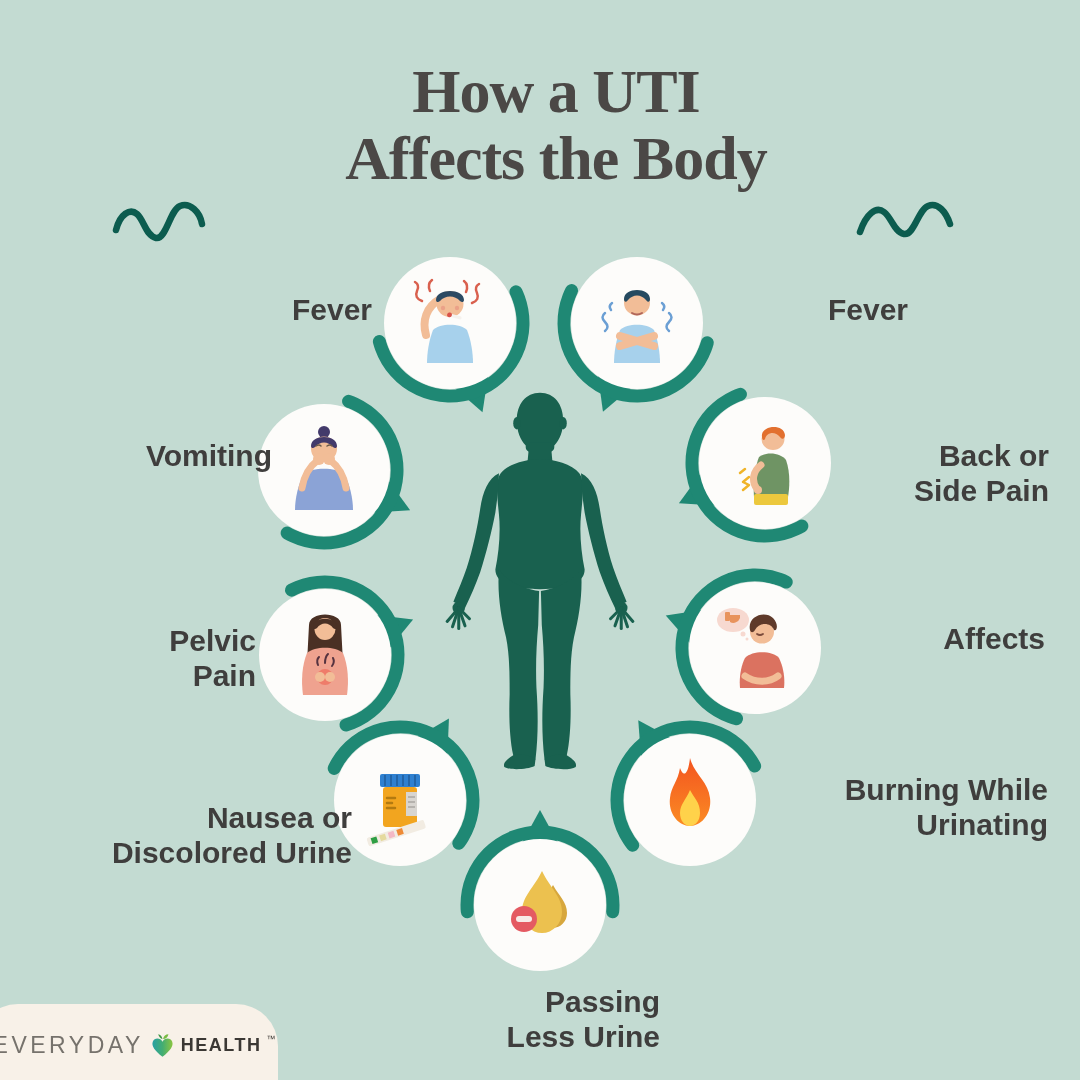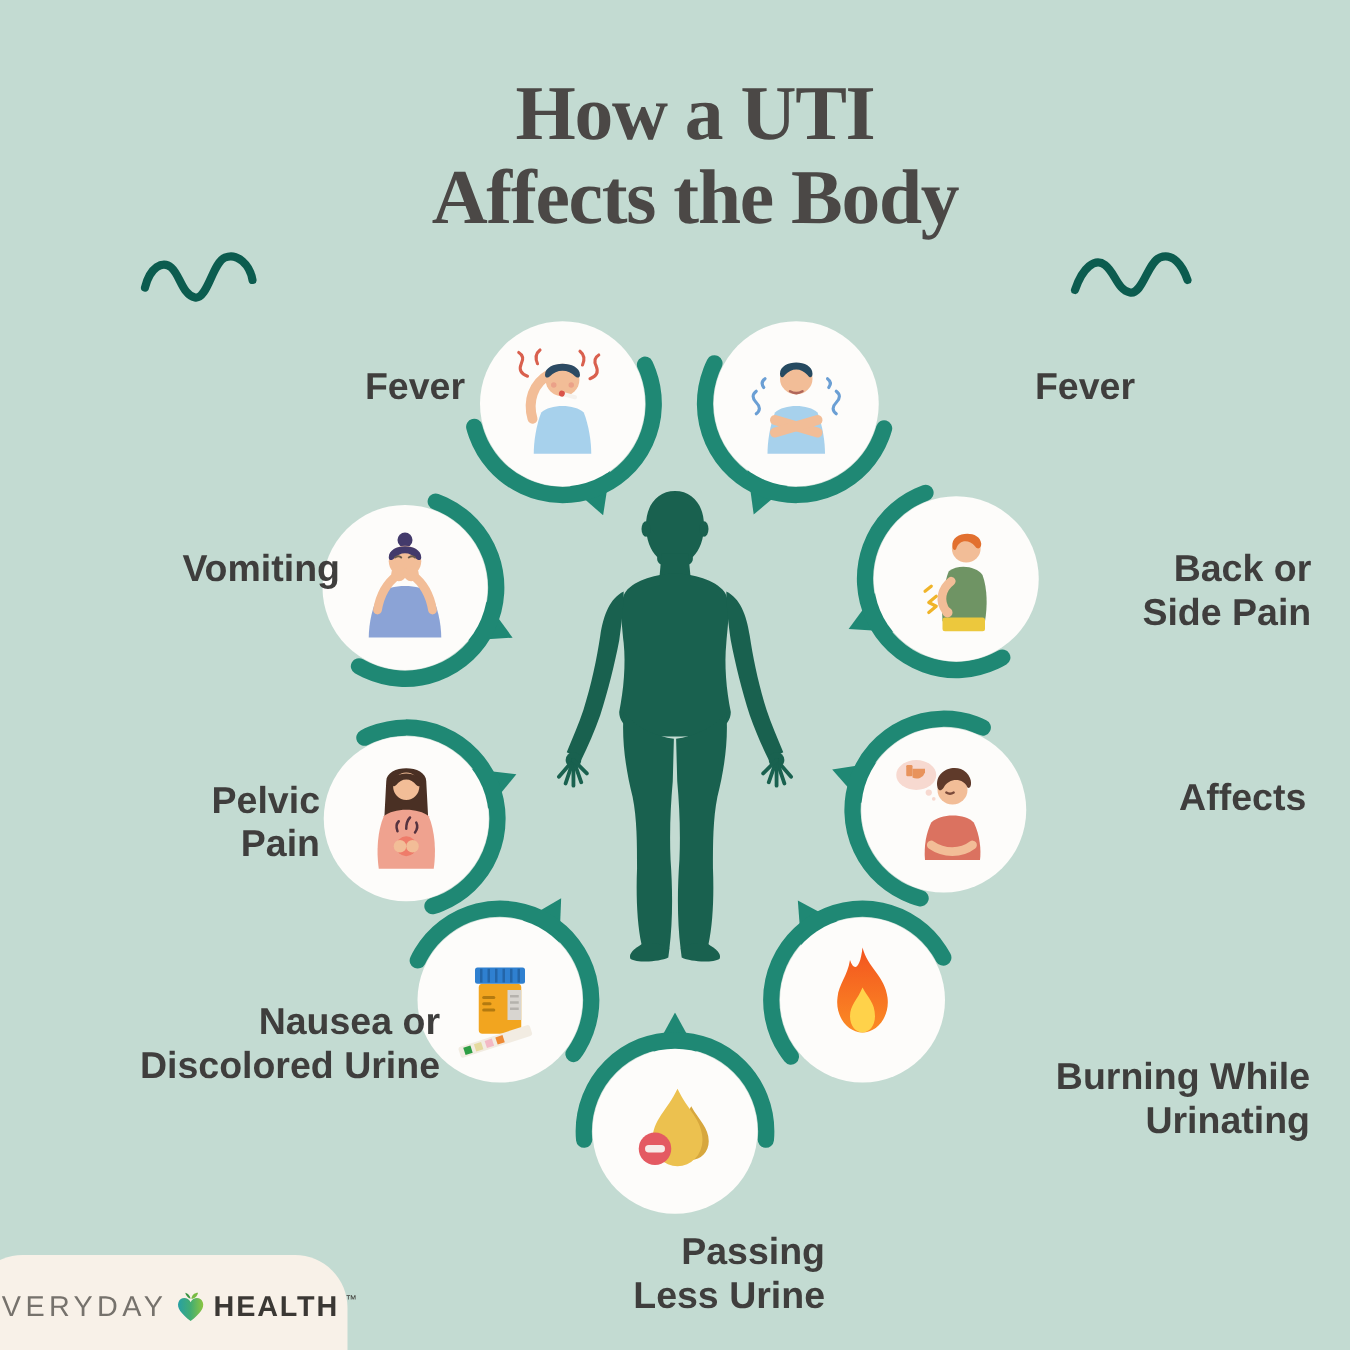--- a/index.html
+++ b/index.html
@@ -19,21 +19,21 @@
          color:var(--label,#3f3e3d);}
   .label span{display:block;}
   #body-silhouette{position:absolute;left:440px;top:370px;}
   #body-silhouette *{fill:var(--body,#19614f);}
   #body-silhouette .stk{fill:none;stroke:var(--body,#19614f);stroke-width:3.4;stroke-linecap:round;}
   .logo-card{position:absolute;left:-24px;top:1004px;width:302px;height:130px;
              background:var(--logo_bg,#f8f1e8);border-radius:42px;
              display:flex;align-items:flex-start;justify-content:center;padding-top:28px;box-sizing:border-box;}
   .logo-row{display:flex;align-items:center;gap:5px;margin-left:14px;}
   .logo-word1{font-size:23px;letter-spacing:3.5px;color:var(--logo_gray,#76726c);}
-  .logo-word2{font-size:23px;font-weight:700;letter-spacing:1.5px;color:var(--logo_dark,#3b3834);}
+  .logo-word2{font-size:18px;font-weight:700;letter-spacing:1.5px;color:var(--logo_dark,#3b3834);}
   .logo-tm{font-size:9px;color:var(--logo_dark,#3b3834);align-self:flex-start;margin-top:2px;}
 </style>
 </head>
 <body>
 
 <div id="canvas">
 
   <div class="title">
     <span>How a UTI</span>
     <span>Affects the Body</span>
@@ -314,21 +314,21 @@
     <span>Pelvic</span>
       <span>Pain</span>
   </div>
   <div class="label" style="left:805px;top:621px;width:240px">
     <span>Affects</span>
   </div>
   <div class="label" style="left:32px;top:800px;width:320px">
     <span>Nausea or</span>
       <span>Discolored Urine</span>
   </div>
-  <div class="label" style="left:728px;top:844px;width:320px">
+  <div class="label" style="left:728px;top:772px;width:320px">
     <span>Burning While</span>
       <span>Urinating</span>
   </div>
   <div class="label" style="left:420px;top:984px;width:240px">
     <span>Passing</span>
       <span>Less Urine</span>
   </div>
 
   <div class="logo-card">
     <div class="logo-row">

